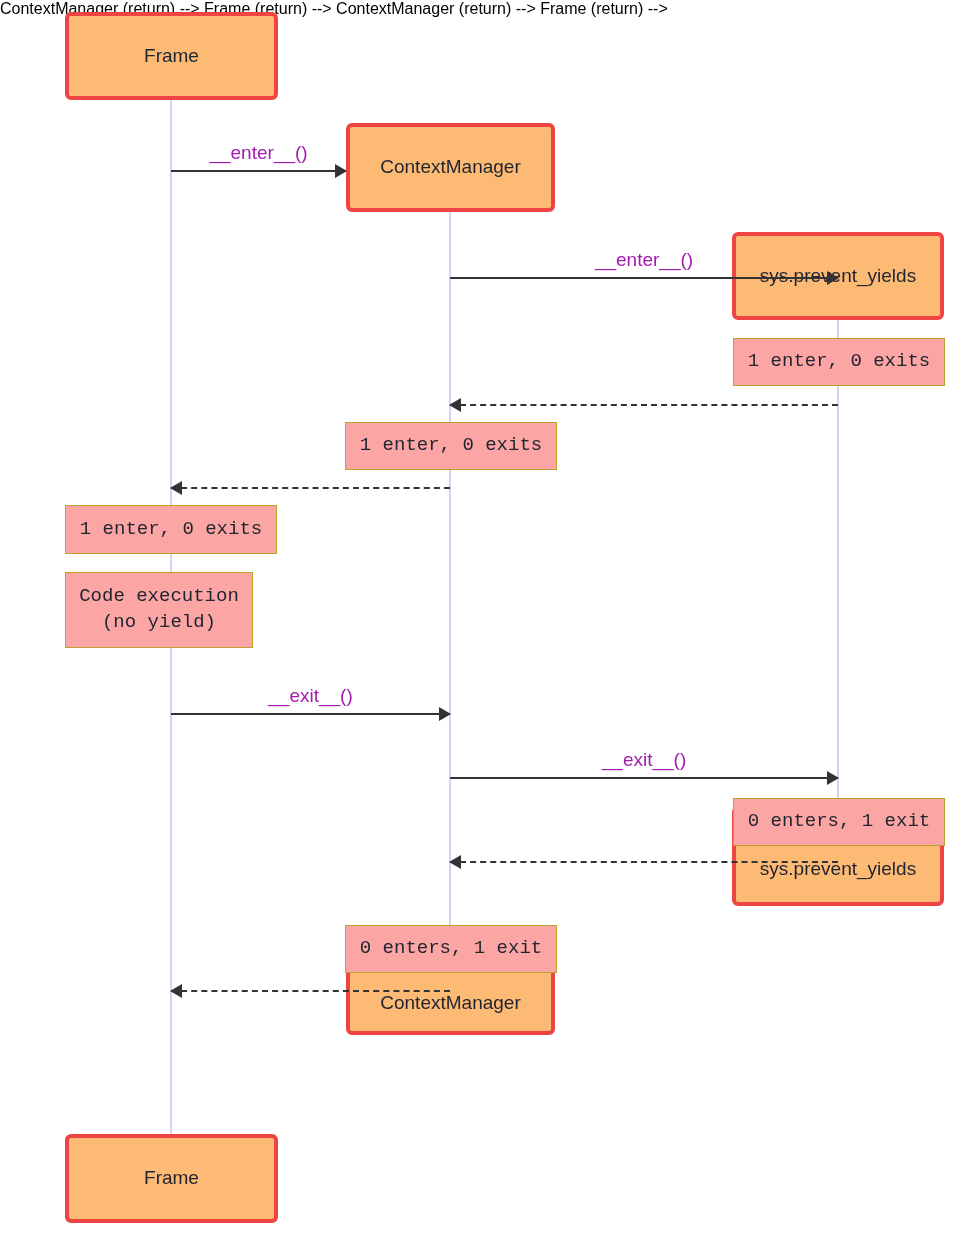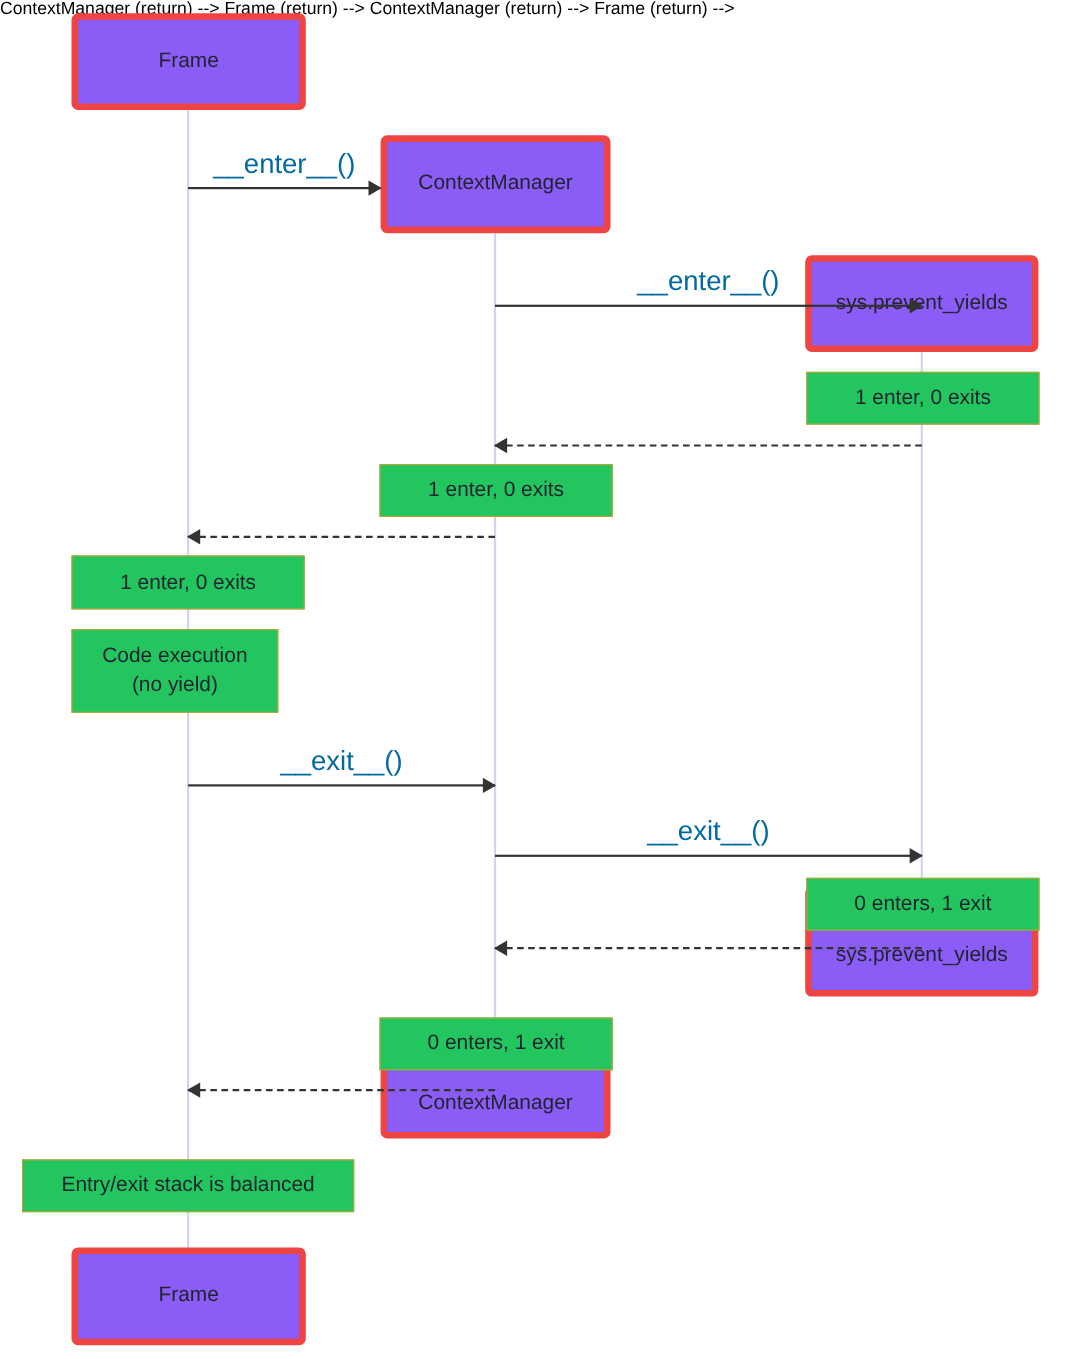--- a/index.html
+++ b/index.html
@@ -22,22 +22,22 @@
   .lifeline {
     position: absolute;
     width: 2px;
     background: #d6d2ef;
     z-index: 1;
   }
   
   .participant {
     position: absolute;
     box-sizing: border-box;
-    background: #8b5cf6;
-    border: 6px solid #ef4444;
+    background: #fdba74;
+    border: 4px solid #ef4444;
     border-radius: 6px;
     display: flex;
     align-items: center;
     justify-content: center;
     z-index: 3;
   }
   .participant .plabel {
     font-size: 19px;
     color: #1f2430;
     line-height: 1.2;
@@ -45,26 +45,27 @@
     white-space: nowrap;
   }
   
   .participant.with-note-overlay .plabel {
     margin-top: 26px;
   }
   
   .note {
     position: absolute;
     box-sizing: border-box;
-    background: #22c55e;
+    background: #fca5a5;
     border: 1px solid #b9a32e;
     display: flex;
     align-items: center;
     justify-content: center;
     z-index: 6;
+    font-family: Liberation Mono, monospace;
   }
   .note .ntext {
     font-size: 19px;
     color: #1f2430;
     line-height: 1.35;
     text-align: center;
     white-space: pre-line;
     padding: 0 6px;
   }
   
@@ -99,22 +100,22 @@
   .msg.to-left .head {
     left: -1px;
     border-right: 12px solid #333333;
   }
   .msg .mlabel {
     position: absolute;
     bottom: 8px;
     left: 0;
     width: 100%;
     text-align: center;
-    font-size: 25px;
-    color: #0369a1;
+    font-size: 19px;
+    color: #a21caf;
     white-space: nowrap;
   }
 </style>
 </head>
 <body>
 
 <div id="diagram-root">
 
   
   <div class="lifeline" style="left:170px; top:100px; height:1035px;"></div>
@@ -223,17 +224,14 @@
   </div>
 
   <div class="note" style="left:733px; top:798px; width:212px; height:48px;">
     <span class="ntext">0 enters, 1 exit</span>
   </div>
 
   <div class="note" style="left:345px; top:925px; width:212px; height:48px;">
     <span class="ntext">0 enters, 1 exit</span>
   </div>
 
-  <div class="note" style="left:20px; top:1054px; width:302px; height:48px;">
-    <span class="ntext">Entry/exit stack is balanced</span>
-  </div>
 
 </div>
 
 </body></html>

